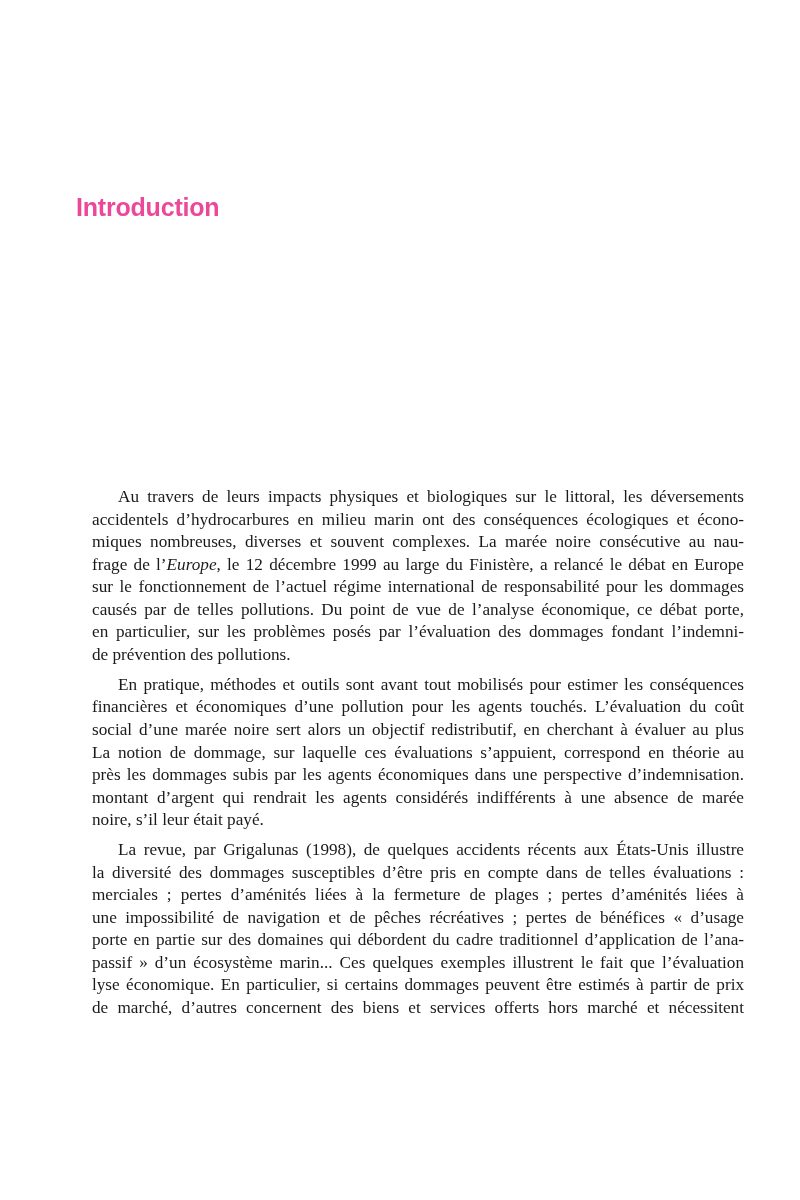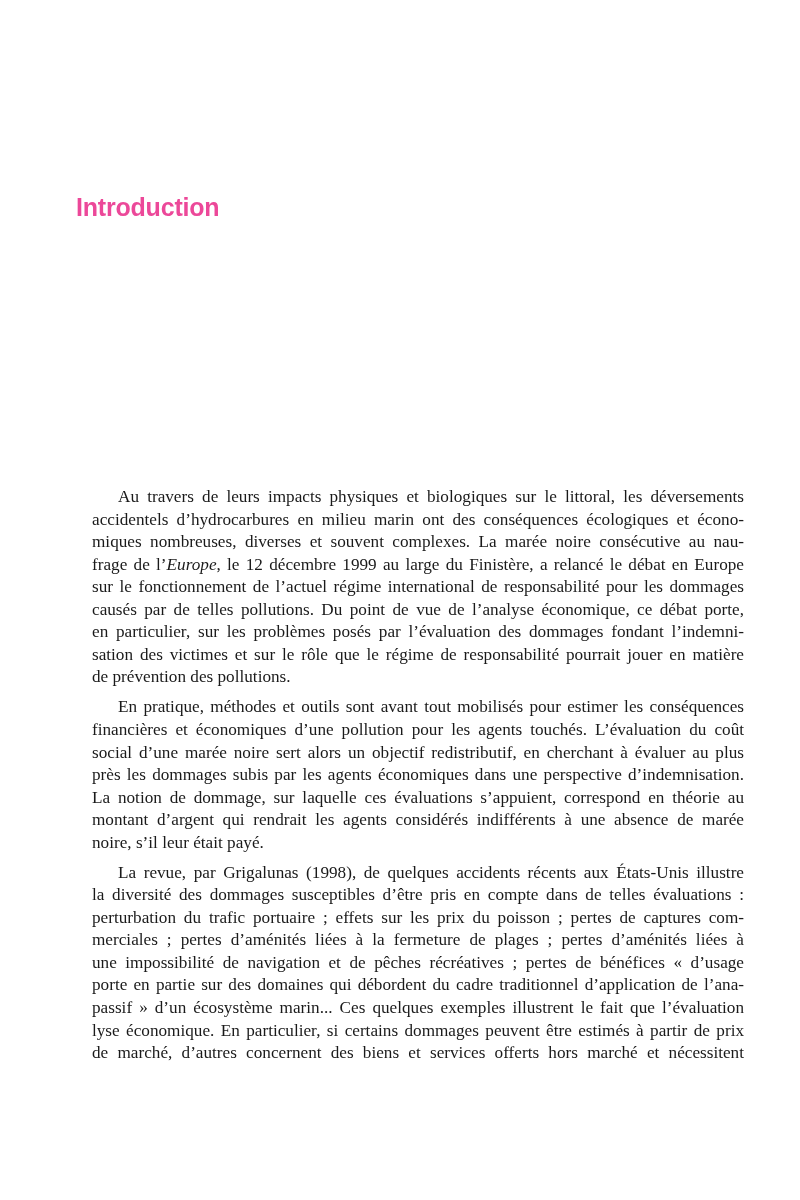--- a/index.html
+++ b/index.html
@@ -30,36 +30,34 @@
 
 <div class="body-text">
   <div class="para">
     <span class="line indent">Au travers de leurs impacts physiques et biologiques sur le littoral, les déversements</span>
     <span class="line">accidentels d’hydrocarbures en milieu marin ont des conséquences écologiques et écono-</span>
     <span class="line">miques nombreuses, diverses et souvent complexes. La marée noire consécutive au nau-</span>
     <span class="line"><span>frage de l’</span><i>Europe</i><span>, le 12 décembre 1999 au large du Finistère, a relancé le débat en Europe</span></span>
     <span class="line">sur le fonctionnement de l’actuel régime international de responsabilité pour les dommages</span>
     <span class="line">causés par de telles pollutions. Du point de vue de l’analyse économique, ce débat porte,</span>
     <span class="line">en particulier, sur les problèmes posés par l’évaluation des dommages fondant l’indemni-</span>
-    <span class="line">sation des victimes et sur le rôle que le régime de responsabilité pourrait jouer en matière</span>
     <span class="line last">de prévention des pollutions.</span>
   </div>
   <div class="para">
     <span class="line indent">En pratique, méthodes et outils sont avant tout mobilisés pour estimer les conséquences</span>
     <span class="line">financières et économiques d’une pollution pour les agents touchés. L’évaluation du coût</span>
     <span class="line">social d’une marée noire sert alors un objectif redistributif, en cherchant à évaluer au plus</span>
+    <span class="line">La notion de dommage, sur laquelle ces évaluations s’appuient, correspond en théorie au</span>
     <span class="line">près les dommages subis par les agents économiques dans une perspective d’indemnisation.</span>
-    <span class="line">La notion de dommage, sur laquelle ces évaluations s’appuient, correspond en théorie au</span>
     <span class="line">montant d’argent qui rendrait les agents considérés indifférents à une absence de marée</span>
     <span class="line last">noire, s’il leur était payé.</span>
   </div>
   <div class="para">
     <span class="line indent">La revue, par Grigalunas (1998), de quelques accidents récents aux États-Unis illustre</span>
     <span class="line">la diversité des dommages susceptibles d’être pris en compte dans de telles évaluations :</span>
-    <span class="line">perturbation du trafic portuaire ; effets sur les prix du poisson ; pertes de captures com-</span>
     <span class="line">merciales ; pertes d’aménités liées à la fermeture de plages ; pertes d’aménités liées à</span>
     <span class="line">une impossibilité de navigation et de pêches récréatives ; pertes de bénéfices « d’usage</span>
     <span class="line">porte en partie sur des domaines qui débordent du cadre traditionnel d’application de l’ana-</span>
     <span class="line">passif » d’un écosystème marin... Ces quelques exemples illustrent le fait que l’évaluation</span>
     <span class="line">lyse économique. En particulier, si certains dommages peuvent être estimés à partir de prix</span>
     <span class="line">de marché, d’autres concernent des biens et services offerts hors marché et nécessitent</span>
   </div>
 </div>
 
 </body></html>

